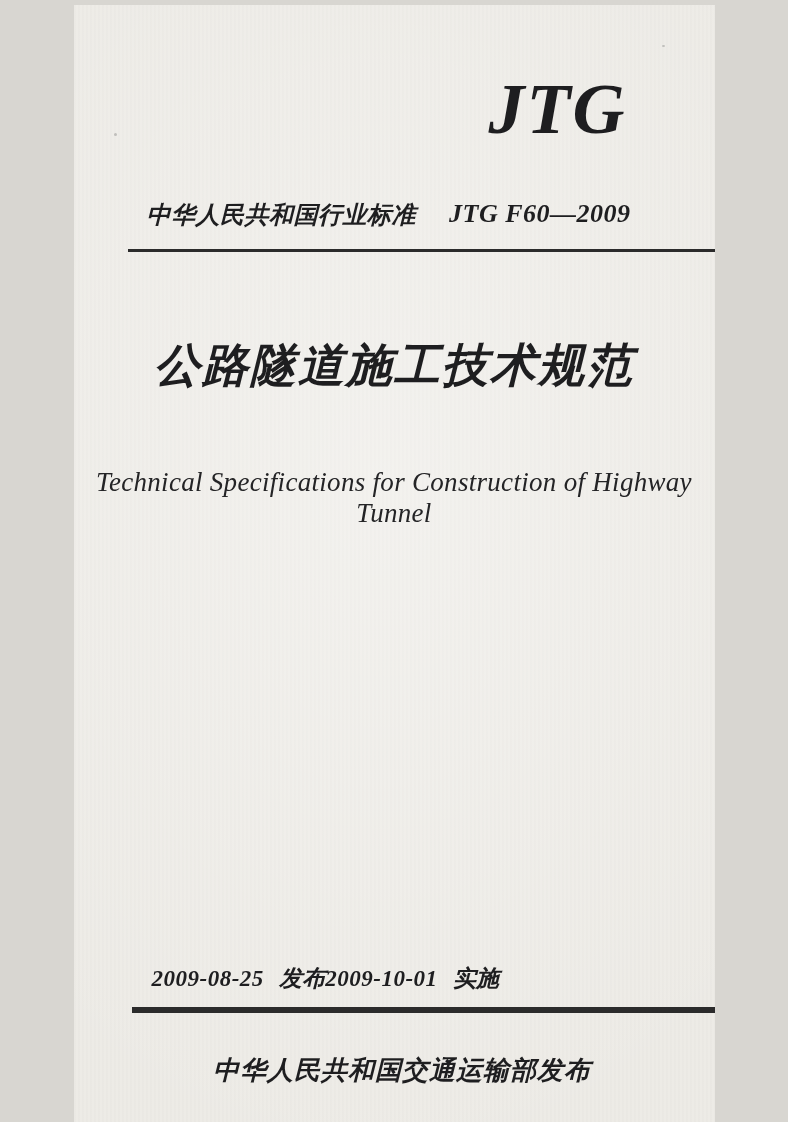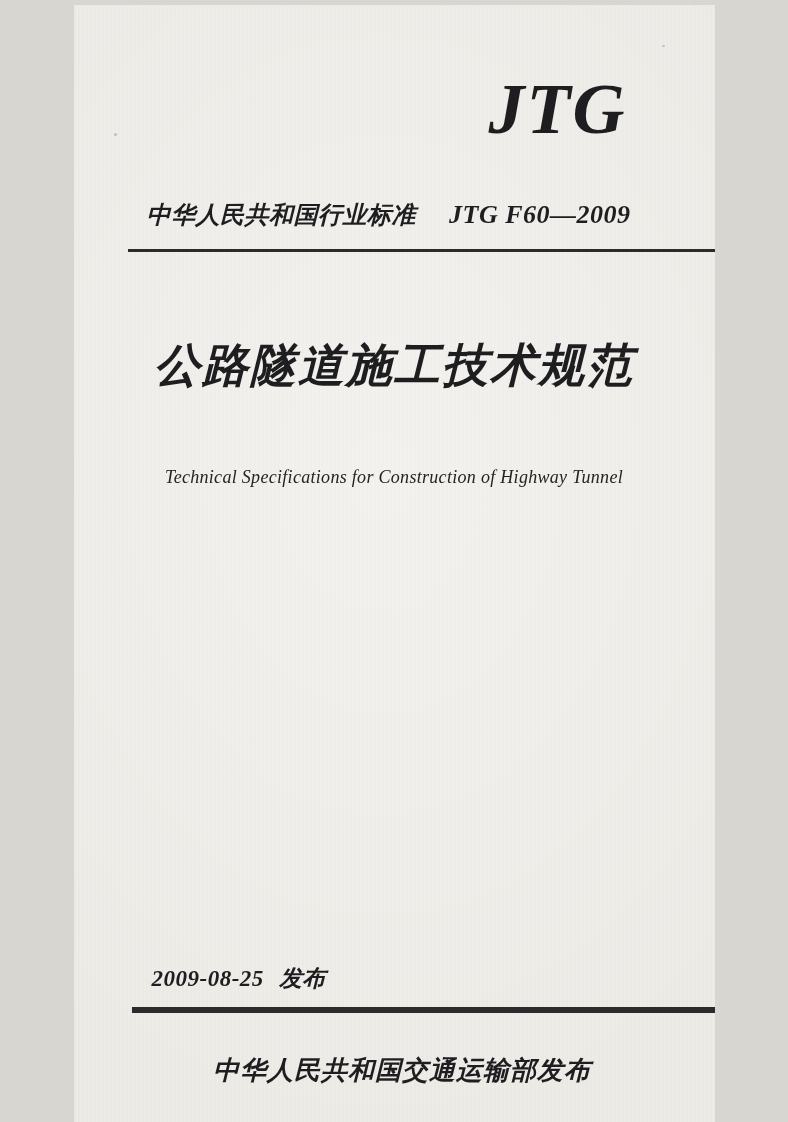--- a/index.html
+++ b/index.html
@@ -38,21 +38,21 @@
   }
 
   
   .header-row{
     position:absolute;
     top:194px;
     left:0;
     right:0;
     display:flex;
     justify-content:space-between;
-    align-items:center;
+    align-items:flex-start;
     padding:0 84px 0 73px;
   }
   .standard-type{
     font-weight:bold;
     font-size:24px;
     letter-spacing:0.5px;
   }
   .standard-code{
     font-family:"Liberation Serif","DejaVu Serif",serif;
     font-weight:bold;
@@ -83,21 +83,21 @@
     color:var(--ink);
   }
   .english-title{
     position:absolute;
     top:462px;
     left:0;
     width:100%;
     text-align:center;
     font-family:"Liberation Serif","DejaVu Serif",serif;
     font-weight:normal;
-    font-size:18px;
+    font-size:27px;
     letter-spacing:0.3px;
     color:#242426;
   }
 
   
   .dates-row{
     position:absolute;
     top:958px;
     left:78px;
     right:70px;
@@ -164,20 +164,24 @@
 
   <div class="main-title">公路隧道施工技术规范</div>
 
   <div class="english-title">Technical Specifications for Construction of Highway Tunnel</div>
 
   <div class="dates-row">
     <span class="date-group">
       <span class="date-num">2009-08-25</span>
       <span class="date-label">发布</span>
     </span>
+    <span class="date-group">
+      <span class="date-num">2009-10-01</span>
+      <span class="date-label">实施</span>
+    </span>
   </div>
 
   <div class="footer-rule"></div>
 
   <div class="publisher">中华人民共和国交通运输部发布</div>
 
   <div class="speck speck-a"></div>
   <div class="speck speck-b"></div>
 
 </div>

